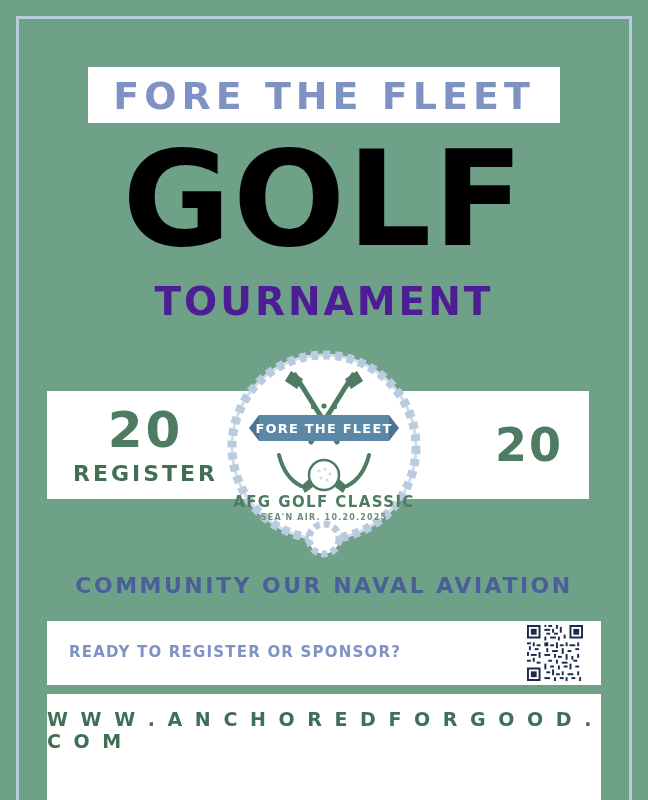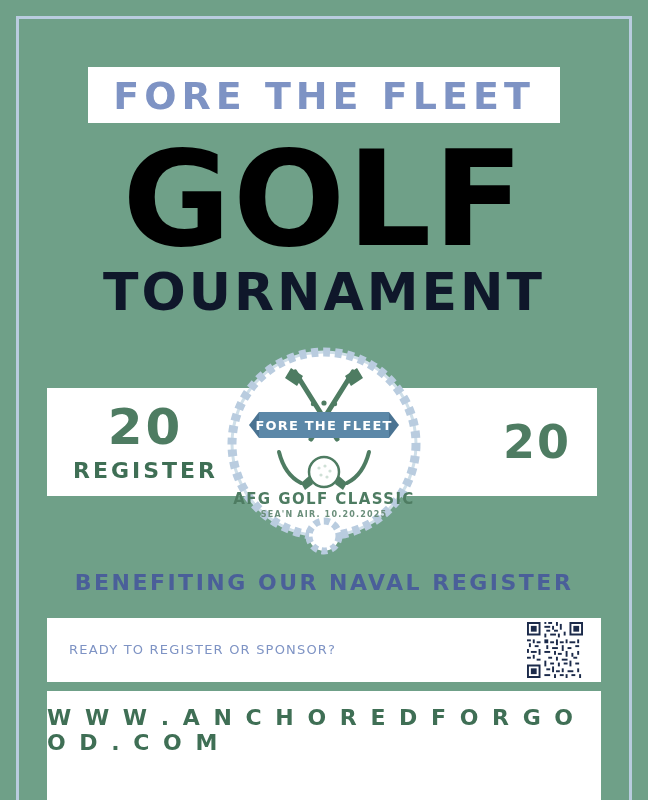--- a/index.html
+++ b/index.html
@@ -46,39 +46,39 @@
   .golf {
     color: #000000;
     font-weight: bold;
     font-size: 132px;
     line-height: 0.95;
     letter-spacing: 2px;
     margin-top: 14px;
     font-family: "DejaVu Sans", sans-serif;
   }
   .tournament {
-    color: #0f172a;
-    font-weight: bold;
-    font-size: 52px;
+    color: #4c1d95;
+    font-weight: bold;
+    font-size: 39px;
     letter-spacing: 3px;
     line-height: 1;
-    margin-top: 4px;
+    margin-top: 20px;
     font-family: "DejaVu Sans", sans-serif;
   }
 
   
   .date-wrap {
     position: relative;
     width: 100%;
     margin-top: 26px;
     height: 210px;
   }
   .date-band {
     position: absolute;
-    top: 44px; left: 0; right: 4px;
+    top: 44px; left: 0; right: 12px;
     height: 108px;
     background: #ffffff;
     display: flex;
     align-items: center;
     justify-content: space-between;
     padding: 0 26px;
   }
   .date-left { text-align: center; color: #4e7c62; }
   .date-left .num {
     font-size: 50px; font-weight: bold; letter-spacing: 3px;
@@ -122,43 +122,43 @@
     width: 100%;
     background: #ffffff;
     height: 64px;
     display: flex;
     align-items: center;
     justify-content: space-between;
     padding: 0 18px 0 22px;
   }
   .register-text {
     color: #7e93c4;
-    font-weight: normal;
-    font-size: 13px;
+    font-weight: bold;
+    font-size: 15px;
     letter-spacing: 1.2px;
     line-height: 1.45;
     font-family: "DejaVu Sans", sans-serif;
   }
   .qr { width: 56px; height: 56px; }
 
   
   .url-band {
     margin-top: 9px;
     width: 100%;
     background: #ffffff;
     flex: 1;
     display: flex;
     align-items: flex-start;
     justify-content: center;
     padding-top: 14px;
   }
   .url-band .u {
     color: #3f6f55;
     font-weight: bold;
-    font-size: 22px;
+    font-size: 19px;
     letter-spacing: 3px;
     font-family: "DejaVu Sans", sans-serif;
   }
 </style>
 </head>
 <body>
 
 <div class="poster">
   <div class="inner">
 
@@ -227,21 +227,21 @@
             <path d="M152 108 C148 124, 140 134, 130 139"></path>
             <path d="M130 139 L122 132 L118 140 L126 146 Z" fill="#4e7c62" stroke="none"></path>
           </g>
           <text x="107" y="160" text-anchor="middle" font-family="DejaVu Sans, sans-serif" font-size="15" font-weight="bold" letter-spacing="1.4" fill="#4e7c62">AFG GOLF CLASSIC</text>
           <text x="107" y="173" text-anchor="middle" font-family="DejaVu Sans, sans-serif" font-size="8" font-weight="bold" letter-spacing="1.2" fill="#6b8f7b">SEA'N AIR. 10.20.2025</text>
         </svg>
       </div>
     </div>
 
     <div class="benefit">
-      <div>BENEFITING OUR NAVAL REGISTER</div>
+      <div>COMMUNITY OUR NAVAL AVIATION</div>
     </div>
 
     <div class="register-band">
       <div class="register-text">
         <div>READY TO REGISTER OR SPONSOR?</div>
       </div>
       <svg class="qr" viewBox="0 0 29 29">
         <rect width="29" height="29" fill="#ffffff"></rect>
         <g fill="#1b2a4a">
           <path d="M0 0h7v7h-7z M1 1v5h5v-5z"></path>

